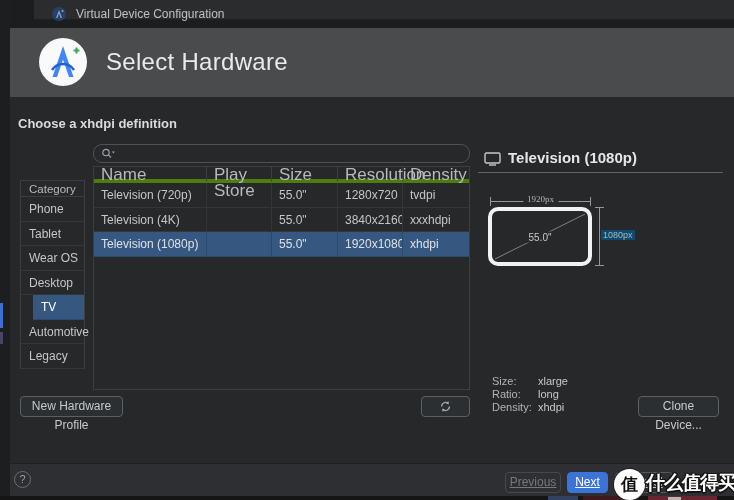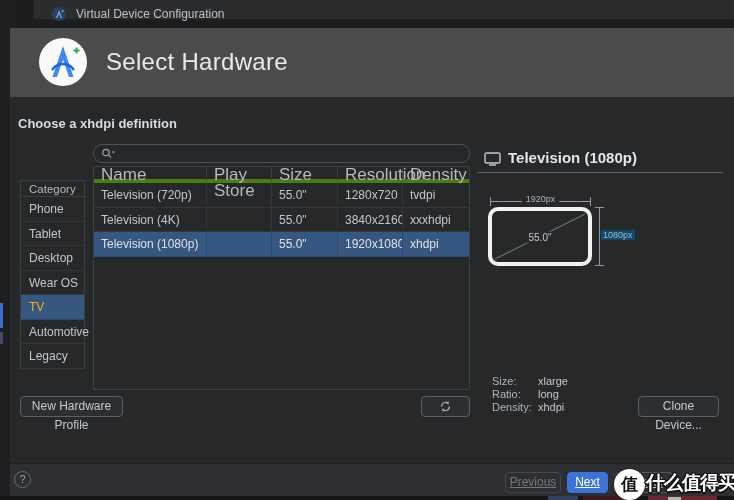--- a/index.html
+++ b/index.html
@@ -36,21 +36,21 @@
   .searchbox input { background:transparent; border:none; outline:none; color:#c3c7ca;
                      font-size:12px; flex:1; height:15px; padding:0 6px; }
 
   
   .cat-table { position:absolute; left:10px; top:83px; width:65px; height:189px;
                border:1px solid #3c3f42; }
   .cat-header { height:16px; line-height:16px; padding-left:8px; font-size:11.5px; color:#b6babd;
                 border-bottom:1px solid #3c3f42; }
   .cat-item { height:24.5px; line-height:24.5px; padding-left:8px; font-size:12px; color:#c3c7ca;
               border-bottom:1px solid #34373a; cursor:default; }
-  .cat-item.sel { background:#365880; color:#eab308; border-bottom-color:#2c4a6e; }
+  .cat-item.sel { background:#365880; color:#ffffff; border-bottom-color:#2c4a6e;margin-left:12px; }
 
   
   .dev-table { position:absolute; left:83px; top:69px; width:377px; height:224px;
                border:1px solid #3c3f42; display:grid;
                grid-template-columns:113px 65px 66px 65px 66px;
                grid-template-rows:16px 24.5px 24.5px 24.5px; align-content:start; }
   .hc { font-size:17px; color:#b6babd; line-height:16px; padding-left:7px;
         border-bottom:4px solid #4d7c0f; border-right:1px solid #3c3f42; }
   .hc:nth-child(5n) { border-right:none; }
   .dc { font-size:12px; color:#c3c7ca; line-height:24.5px; padding-left:7px;
@@ -66,21 +66,21 @@
   .btn-new { left:10px; top:299px; width:103px; }
   .btn-import { left:121px; top:299px; width:121px; }
   .btn-refresh { left:411px; top:299px; width:49px; display:flex; align-items:center; justify-content:center; }
   .btn-clone { left:628px; top:299px; width:81px; }
 
   
   .detail-head-icon { position:absolute; left:474px; top:55px; width:17px; height:14px; }
   .detail-title { position:absolute; left:498px; top:52px; font-size:15px; font-weight:bold; color:#e4e7e9; }
   .detail-sep { position:absolute; left:468px; top:75px; width:245px; height:1px; background:#616467; }
 
-  .mh { position:absolute; left:480px; top:100px; width:101px; height:9px; }
+  .mh { position:absolute; left:480px; top:100px; width:101px; height:9px;font-family:Liberation Serif, serif; }
   .mh .line { position:absolute; left:0; right:0; top:4px; height:1px; background:#94989c; }
   .mh .tk { position:absolute; top:0; width:1px; height:9px; background:#94989c; }
   .mh .lbl { position:absolute; left:50%; transform:translateX(-50%); top:-3px; background:#26282a;
              padding:0 4px; font-size:9px; line-height:11px; color:#b0b4b8; }
 
   .tvrect { position:absolute; left:478px; top:110px; width:104px; height:59px;
             border:4px solid #f1f2f4; border-radius:10px; }
   .tvrect svg { position:absolute; left:0; top:0; }
   .diag-lbl { position:absolute; left:50%; top:50%; transform:translate(-50%,-50%);
               background:#26282a; padding:0 3px; font-size:10px; color:#c6c9cc; }
@@ -166,22 +166,22 @@
         <line x1="7.4" y1="7.9" x2="10" y2="10.5" stroke="#9aa0a6" stroke-width="1.2"></line>
         <path d="M10.8 4.6 H14 L12.4 6.6 Z" fill="#9aa0a6"></path>
       </svg>
       <input placeholder="" style="">
     </div>
 
     <div class="cat-table">
       <div class="cat-header">Category</div>
       <div class="cat-item">Phone</div>
       <div class="cat-item">Tablet</div>
+      <div class="cat-item">Wear OS</div>
       <div class="cat-item">Desktop</div>
-      <div class="cat-item">Wear OS</div>
       <div class="cat-item sel">TV</div>
       <div class="cat-item">Automotive</div>
       <div class="cat-item">Legacy</div>
     </div>
 
     <div class="dev-table">
       <div class="hc">Name</div>
       <div class="hc">Play Store</div>
       <div class="hc">Size</div>
       <div class="hc">Resolution</div>

